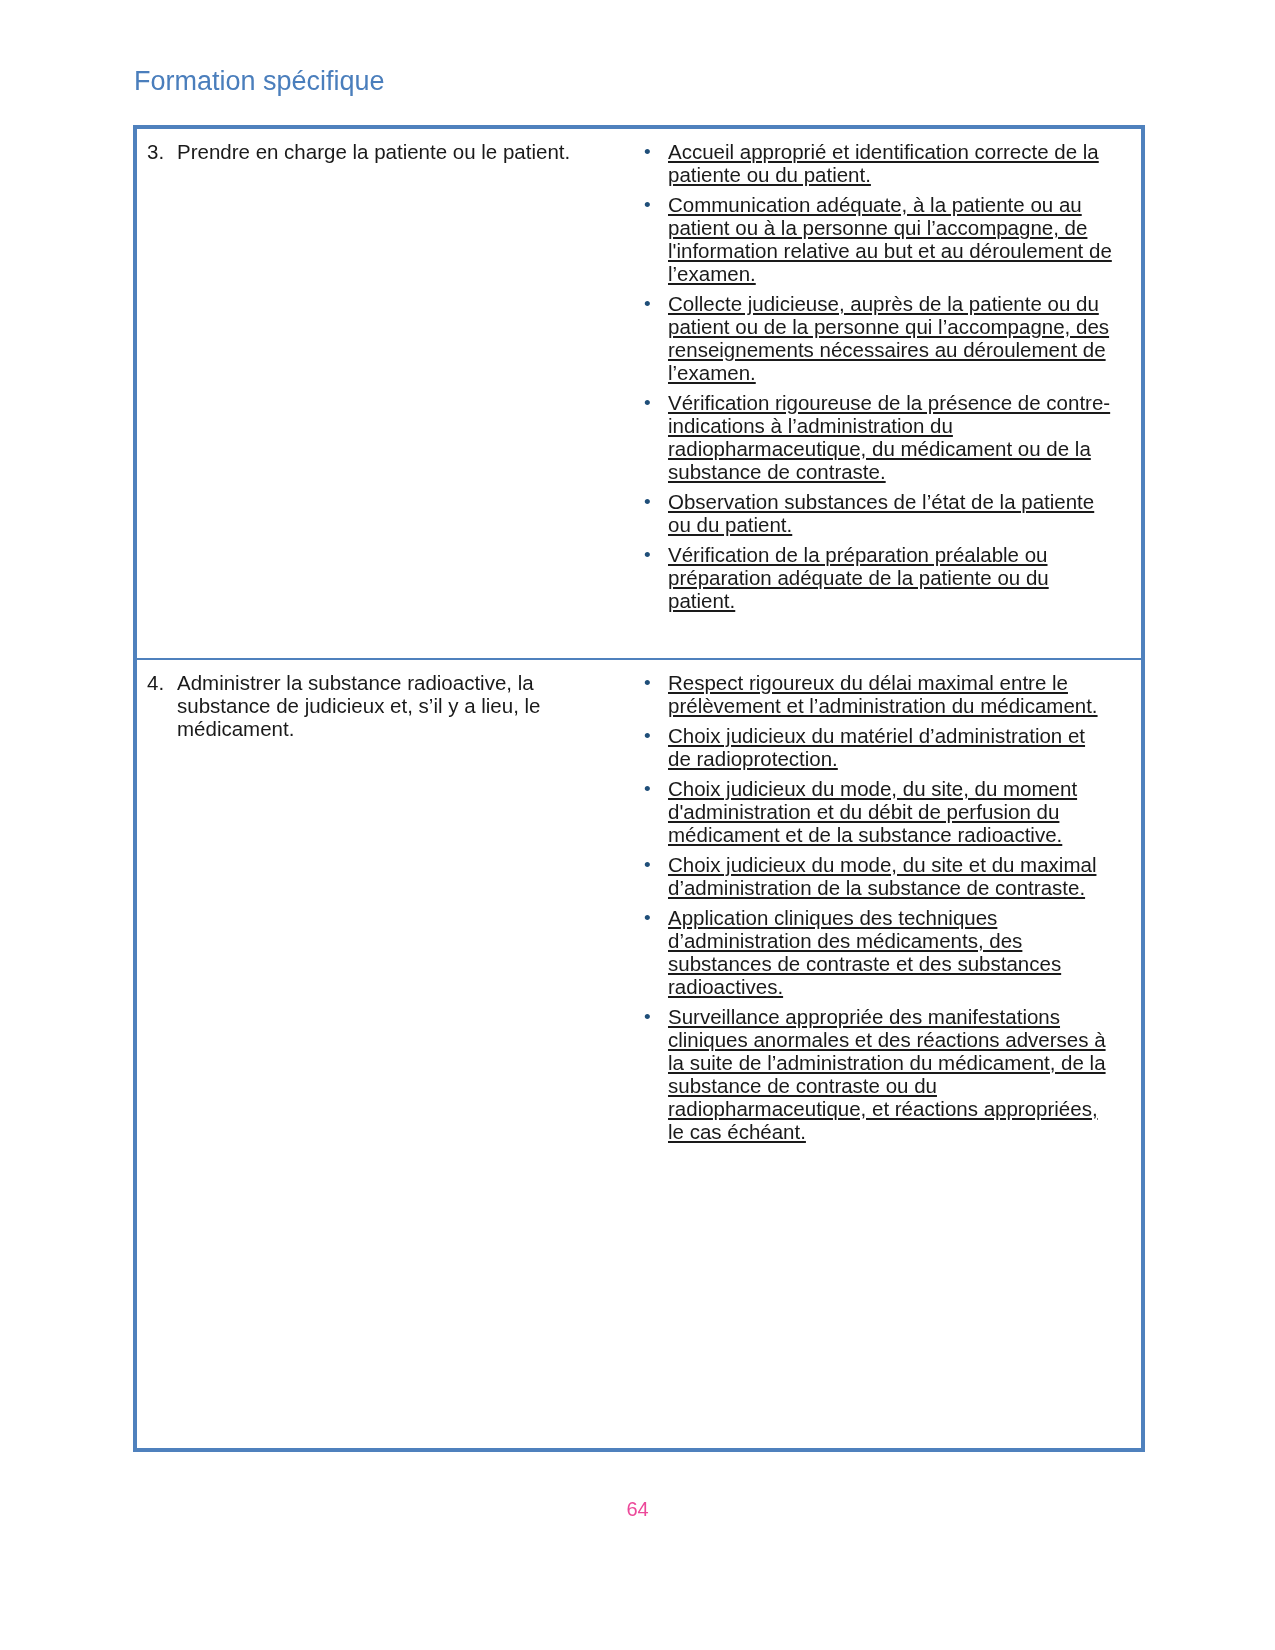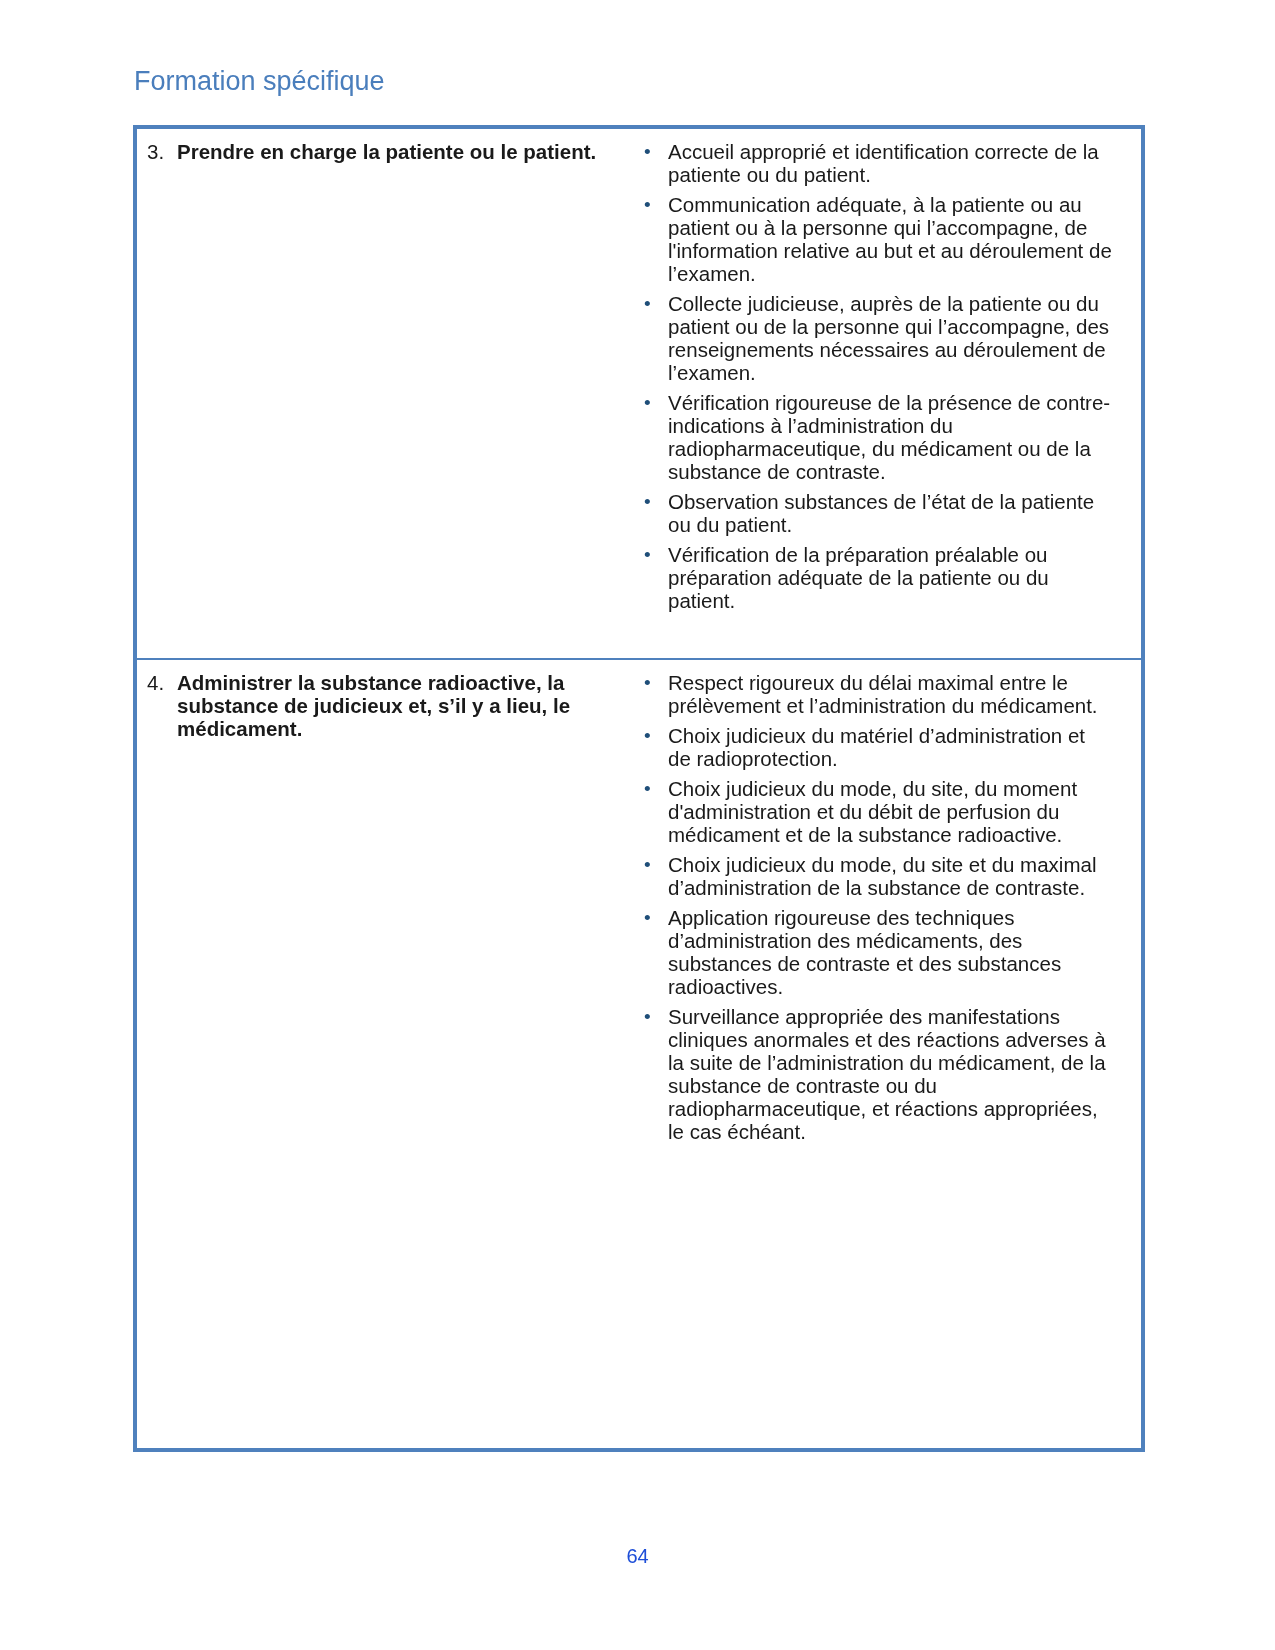--- a/index.html
+++ b/index.html
@@ -60,47 +60,47 @@
     display: flex;
     font-size: 20.5px;
     line-height: 23px;
   }
   .numbered-item .num {
     width: 30px;
     flex: 0 0 30px;
   }
   .numbered-item .item-title {
     flex: 1;
-    font-weight: bold;
   }
   .bullet-item {
     display: flex;
     font-size: 20.5px;
     line-height: 23px;
     margin-bottom: 7px;
   }
   .bullet-item .dot {
     flex: 0 0 31px;
     width: 31px;
     padding-left: 7px;
     box-sizing: border-box;
     color: #1f4e79;
     font-size: 19px;
   }
   .bullet-item .bullet-text {
     flex: 1;
+    text-decoration: underline;
   }
   .page-number {
     position: absolute;
     left: 0;
-    top: 1545px;
+    top: 1498px;
     width: 100%;
     text-align: center;
     font-size: 20px;
-    color: #1d4ed8;
+    color: #ec4899;
   }
 </style>
 </head>
 <body>
 
 <div class="doc-heading">Formation spécifique</div>
 
 <div class="doc-table">
 
   <div class="t-row row-top">
@@ -157,21 +157,21 @@
       <div class="bullet-item">
         <span class="dot">•</span>
         <span class="bullet-text">Choix judicieux du mode, du site, du moment d'administration et du débit de perfusion du médicament et de la substance radioactive.</span>
       </div>
       <div class="bullet-item">
         <span class="dot">•</span>
         <span class="bullet-text">Choix judicieux du mode, du site et du maximal d’administration de la substance de contraste.</span>
       </div>
       <div class="bullet-item">
         <span class="dot">•</span>
-        <span class="bullet-text">Application rigoureuse des techniques d’administration des médicaments, des substances de contraste et des substances radioactives.</span>
+        <span class="bullet-text">Application cliniques des techniques d’administration des médicaments, des substances de contraste et des substances radioactives.</span>
       </div>
       <div class="bullet-item">
         <span class="dot">•</span>
         <span class="bullet-text">Surveillance appropriée des manifestations cliniques anormales et des réactions adverses à la suite de l’administration du médicament, de la substance de contraste ou du radiopharmaceutique, et réactions appropriées, le cas échéant.</span>
       </div>
     </div>
   </div>
 
 </div>
 

